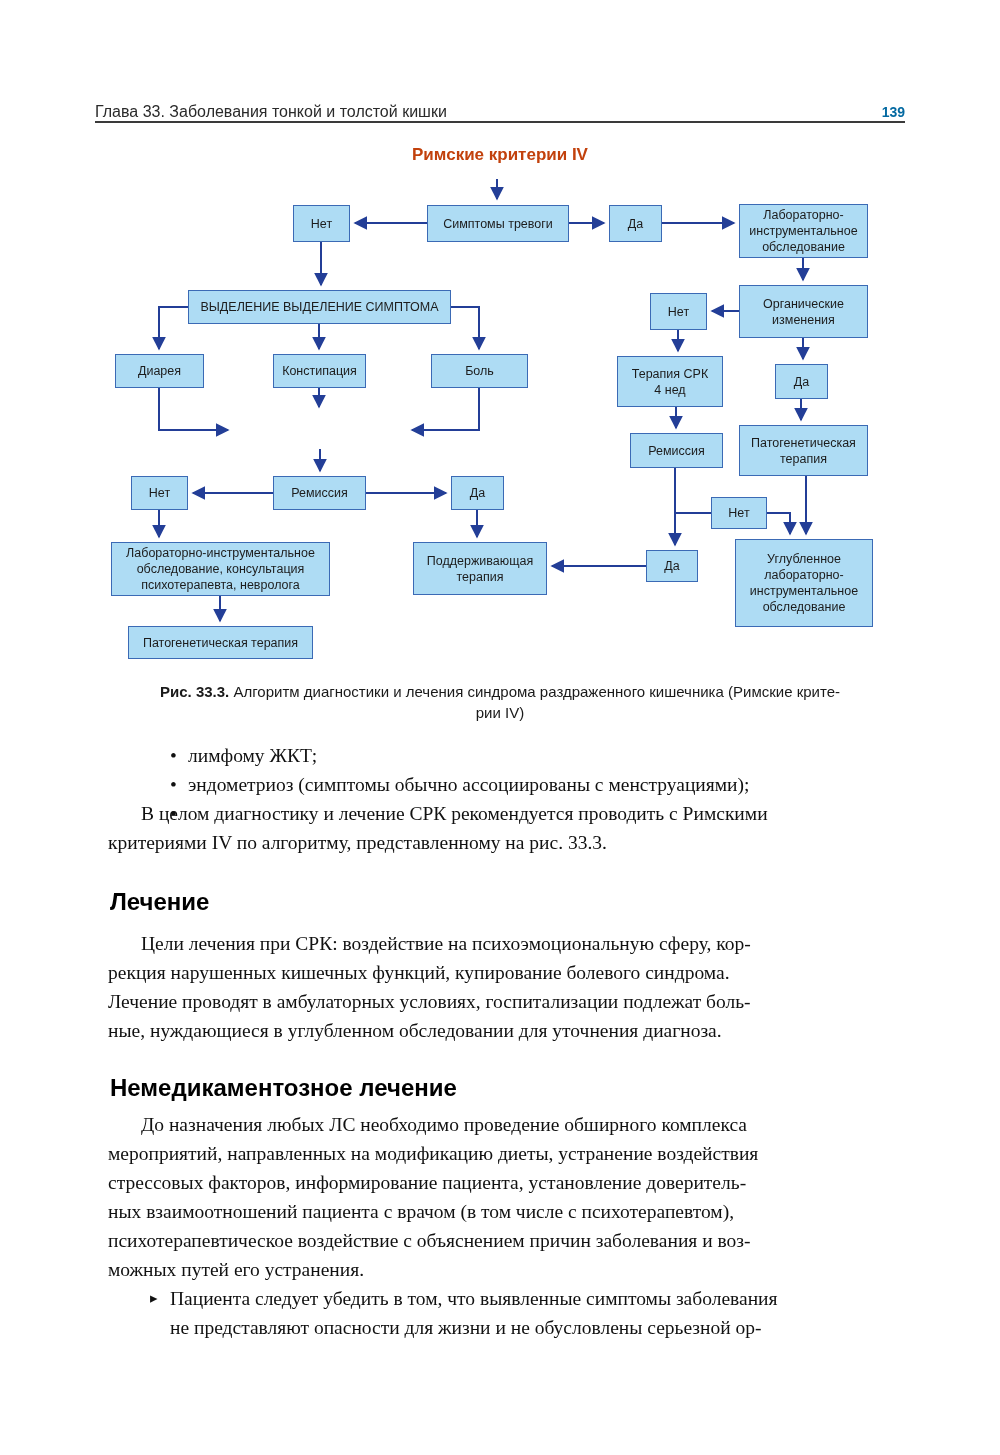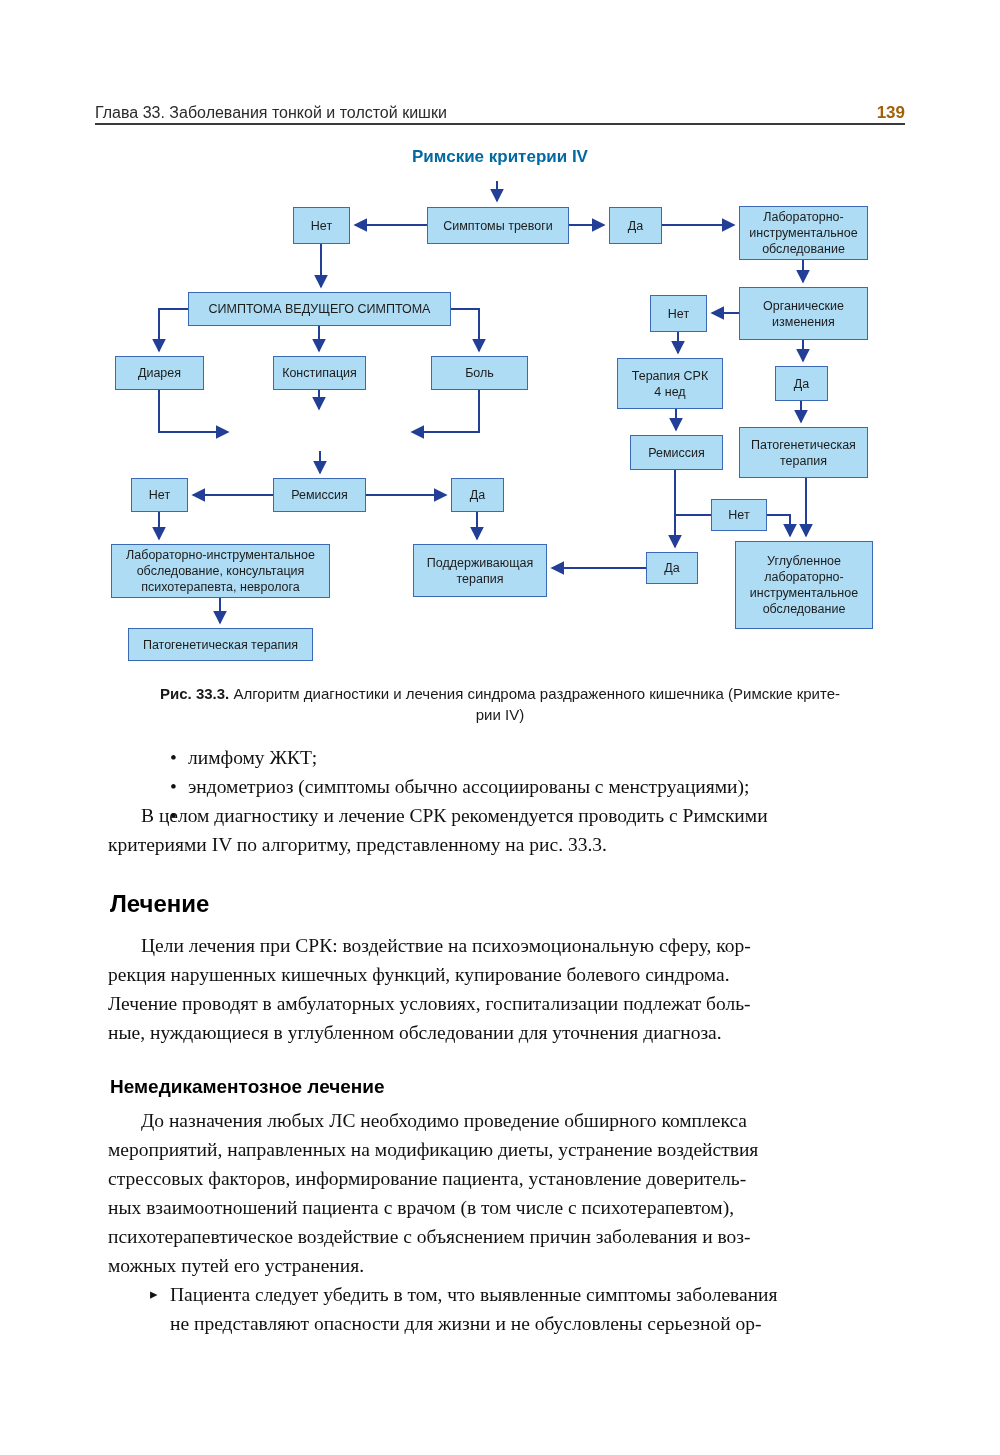--- a/index.html
+++ b/index.html
@@ -16,34 +16,34 @@
   .running-head{
     margin:103px 95px 0 95px;
     display:flex;
     justify-content:space-between;
     align-items:baseline;
     font-family:"Liberation Sans", sans-serif;
     font-size:16px;
     color:#2a2a2a;
     border-bottom:2px solid #3a3a3a;
   }
-  .running-head .pagenum{font-weight:bold;font-size:17px;color:#a16207;}
+  .running-head .pagenum{font-weight:bold;font-size:14px;color:#0369a1;}
   
   .flowchart{
     position:relative;
     width:810px;
     height:532px;
     margin:16px auto 0 auto;
   }
   .flowchart svg{position:absolute;left:0;top:0;}
   .fig-title{
     position:absolute;left:0;top:6px;width:810px;
     text-align:center;
     font-family:"Liberation Sans", sans-serif;
-    font-weight:bold;font-size:17px;color:#0369a1;
+    font-weight:bold;font-size:17px;color:#c2410c;
   }
   .node{
     position:absolute;
     box-sizing:border-box;
     background:#aedcf4;
     border:1.5px solid #3b6ab5;
     display:flex;align-items:center;justify-content:center;
     text-align:center;
     white-space:pre-line;
     font-family:"Liberation Sans", sans-serif;
@@ -68,21 +68,21 @@
   .bullet .mark{position:absolute;left:62px;top:0;}
   .prelines{white-space:pre-line;}
   .para{margin:0;text-indent:33px;white-space:pre-line;}
   .h-main{
     font-family:"Liberation Sans", sans-serif;
     font-weight:bold;font-size:24px;color:#000;
     margin:32px 0 14px 2px;line-height:1.1;
   }
   .h-sub{
     font-family:"Liberation Sans", sans-serif;
-    font-weight:bold;font-size:19px;color:#000;
+    font-weight:bold;font-size:24px;color:#000;
     margin:30px 0 8px 2px;line-height:1.1;
   }
   .arrow-item{position:relative;padding-left:62px;margin-top:0;}
   .arrow-item .mark{position:absolute;left:42px;top:0;font-size:15px;}
 </style>
 </head>
 <body>
 
 <div class="page">
 
@@ -131,21 +131,21 @@
     </svg>
 
     <div class="fig-title">Римские критерии IV</div>
 
     <div class="node" style="left:198px;top:66px;width:57px;height:37px">Нет</div>
     <div class="node" style="left:332px;top:66px;width:142px;height:37px">Симптомы тревоги</div>
     <div class="node" style="left:514px;top:66px;width:53px;height:37px">Да</div>
     <div class="node" style="left:644px;top:65px;width:129px;height:54px">Лабораторно-
 инструментальное
 обследование</div>
-    <div class="node" style="left:93px;top:151px;width:263px;height:34px">СИМПТОМА ВЕДУЩЕГО СИМПТОМА</div>
+    <div class="node" style="left:93px;top:151px;width:263px;height:34px">ВЫДЕЛЕНИЕ ВЫДЕЛЕНИЕ СИМПТОМА</div>
     <div class="node" style="left:644px;top:146px;width:129px;height:53px">Органические
 изменения</div>
     <div class="node" style="left:555px;top:154px;width:57px;height:37px">Нет</div>
     <div class="node" style="left:20px;top:215px;width:89px;height:34px">Диарея</div>
     <div class="node" style="left:178px;top:215px;width:93px;height:34px">Констипация</div>
     <div class="node" style="left:336px;top:215px;width:97px;height:34px">Боль</div>
     <div class="node" style="left:522px;top:217px;width:106px;height:51px">Терапия СРК
 4 нед</div>
     <div class="node" style="left:680px;top:225px;width:53px;height:35px">Да</div>
     <div class="node" style="left:535px;top:294px;width:93px;height:35px">Ремиссия</div>

